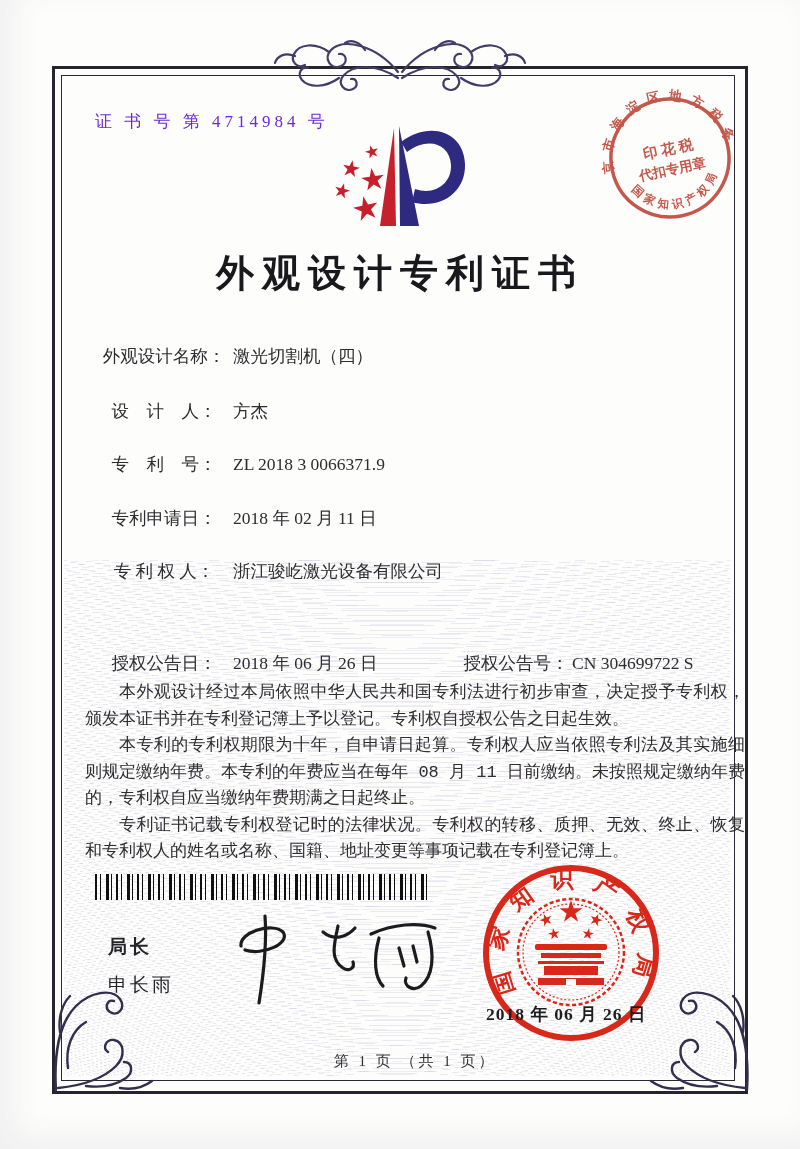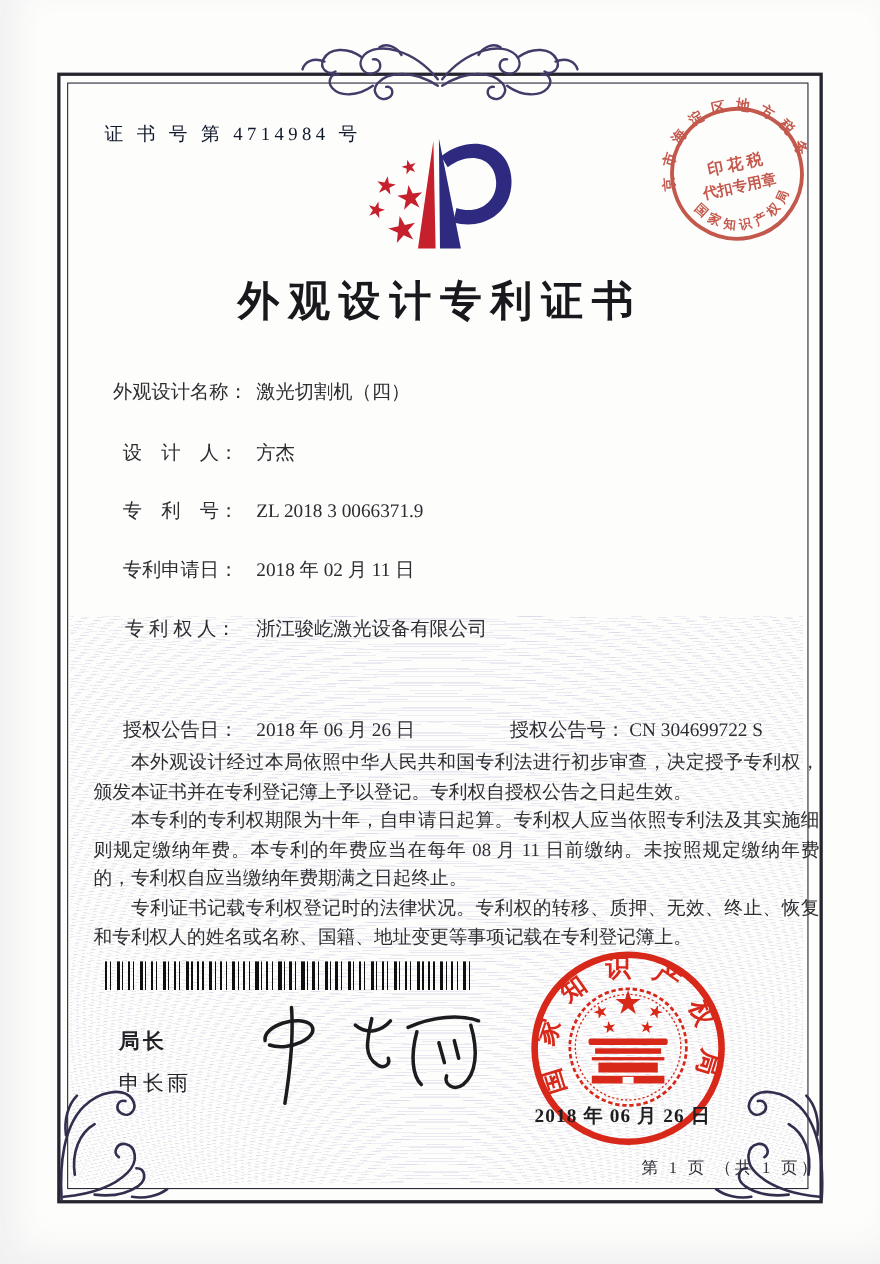--- a/index.html
+++ b/index.html
@@ -9,49 +9,49 @@
     box-shadow:inset 14px -12px 30px rgba(70,70,85,.07);
   }
   .frame-outer{position:absolute;left:52px;top:66px;width:690px;height:1022px;border:3px solid #26242f;}
   .frame-inner{position:absolute;left:61px;top:75px;width:672px;height:1004px;border:1px solid #2a2836;}
   .guilloche{
     position:absolute;left:64px;top:560px;width:666px;height:516px;pointer-events:none;
     background:
       repeating-radial-gradient(ellipse 150% 70% at 50% 128%, rgba(128,108,182,.15) 0 1px, rgba(0,0,0,0) 1px 7px),
       repeating-radial-gradient(ellipse 140% 65% at 50% 160%, rgba(128,108,182,.10) 0 1px, rgba(0,0,0,0) 1px 9px);
   }
-  .cert-number{position:absolute;left:95px;top:110px;font-size:17px;letter-spacing:4px;color:#0f172a;}
+  .cert-number{position:absolute;left:95px;top:110px;font-size:17px;letter-spacing:4px;color:#6d28d9;}
   .doc-title{position:absolute;left:0;top:248px;width:800px;text-align:center;
     font-size:38px;font-weight:700;letter-spacing:8px;color:#19181d;}
   .logo{position:absolute;left:318px;top:112px;}
   .top-stamp{position:absolute;left:596px;top:84px;opacity:.92;}
   .bottom-stamp{position:absolute;left:478px;top:860px;}
   .field-row{position:absolute;left:95px;width:650px;font-size:17.5px;line-height:27px;}
   .field-label{display:inline-block;width:138px;vertical-align:top;color:#2e2c31;text-align:center;}
   .field-value{display:inline-block;width:500px;vertical-align:top;color:#2e2c31;}
   .r1{top:343px}.r2{top:398px}.r3{top:451px}.r4{top:505px}.r5{top:558px}.r6{top:610px}.r7{top:650px}
   .grant-no{position:absolute;left:365px;top:0;}
   .grant-no .field-label{width:112px;}
   .grant-no .field-value{width:170px;}
   .paragraphs{position:absolute;left:85px;top:680px;width:660px;font-size:17px;
-    line-height:26.5px;text-align:justify;color:#2f2d30;}
+    line-height:26.5px;text-align:justify;color:#2f2d30;font-family:Liberation Mono, monospace;}
   .paragraphs p{margin:0;text-indent:2em;}
   .barcode{position:absolute;left:95px;top:874px;width:334px;height:26px;
     background-image:repeating-linear-gradient(90deg,
       #101010 0 2px,rgba(0,0,0,0) 2px 5px,
       #101010 5px 6px,rgba(0,0,0,0) 6px 11px,
       #101010 11px 14px,rgba(0,0,0,0) 14px 16px,
       #101010 16px 17px,rgba(0,0,0,0) 17px 21px);}
   .signer-title{position:absolute;left:108px;top:934px;font-size:19px;letter-spacing:3px;color:#242328;font-weight:bold;}
   .signer-name{position:absolute;left:108px;top:972px;font-size:19px;letter-spacing:3px;color:#242328;}
   .signature{position:absolute;left:203px;top:898px;}
   .stamp-date{position:absolute;left:486px;top:1002px;width:190px;font-size:17.5px;
     font-weight:600;letter-spacing:1px;color:#1e1d20;}
-  .footer{position:absolute;left:52px;top:1052px;width:694px;text-align:right;
-    font-size:15px;letter-spacing:3px;color:#333138;}
+  .footer{position:absolute;left:52px;top:1052px;width:694px;text-align:center;
+    font-size:15px;letter-spacing:3px;color:#333138;padding-left:16px;}
   .ornament-top{position:absolute;left:263px;top:28px;}
   .ornament-bl{position:absolute;left:50px;top:962px;}
   .ornament-br{position:absolute;left:645px;top:962px;transform:scaleX(-1);}
   svg text{font-family:"Liberation Serif","DejaVu Serif",serif;}
 </style>
 </head>
 <body>
 
 <svg width="0" height="0" style="position:absolute" aria-hidden="true">
   <defs>

